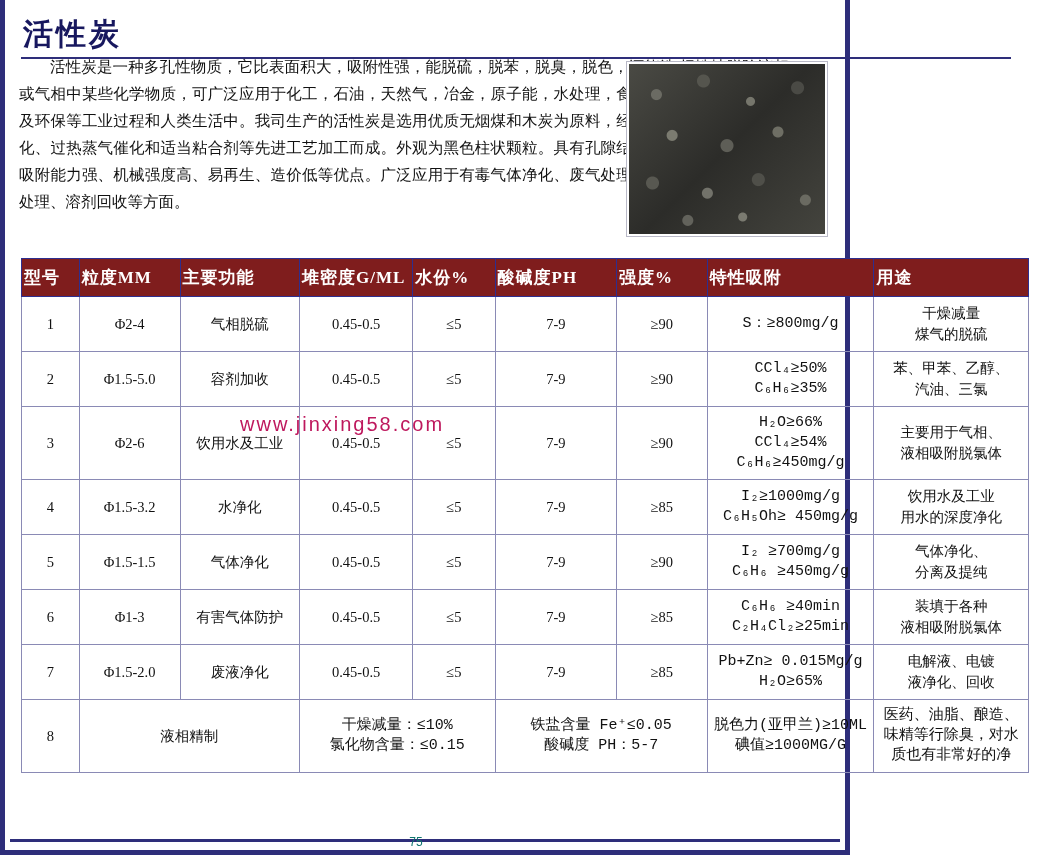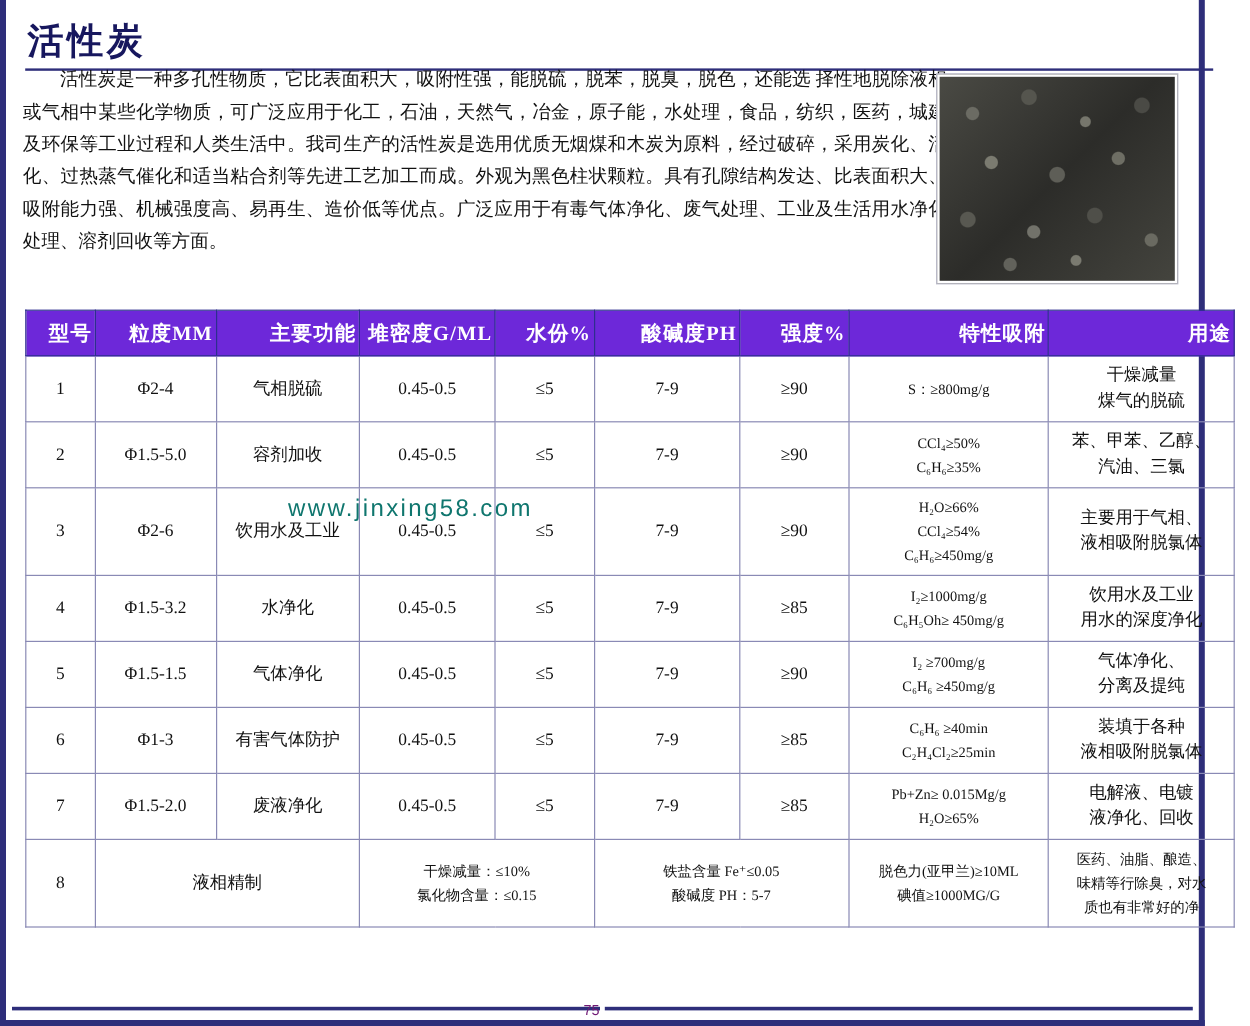--- a/index.html
+++ b/index.html
@@ -9,21 +9,21 @@
   body {
     width: 1042px;
     height: 855px;
     background: #ffffff;
     font-family: "Liberation Serif", "DejaVu Serif", serif;
     position: relative;
     overflow: hidden;
   }
   .page {
     position: relative;
-    width: 1004px;
+    width: 850px;
     height: 855px;
     box-sizing: border-box;
     border-left: 5px solid #2e2e7a;
     border-right: 5px solid #2e2e7a;
     border-bottom: 5px solid #2e2e7a;
     border-top: none;
     background: #ffffff;
   }
   .title {
     position: absolute;
@@ -83,56 +83,57 @@
   table.spec {
     position: absolute;
     left: 16px;
     top: 258px;
     width: 1008px;
     border-collapse: collapse;
     font-family: "Liberation Serif", "DejaVu Serif", serif;
     table-layout: fixed;
   }
   table.spec th {
-    background: #6d28d9;
+    background: #7f1d1d;
     color: #ffffff;
     font-size: 17px;
     font-weight: bold;
     padding: 7px 2px;
     border: 1px solid #2e2e8f;
-    text-align: right;
+    text-align: left;
     letter-spacing: 1px;
   }
   table.spec td {
     border: 1px solid #8a8ab5;
     text-align: center;
     font-size: 14.5px;
     color: #111111;
     padding: 6px 3px;
     line-height: 21px;
   }
   .cell-sub {
-    font-size: 12px;
+    font-size: 15px;
     line-height: 20px;
+    font-family: Liberation Mono, monospace;
   }
   .col-1 { width: 56px; }
   .col-2 { width: 98px; }
   .col-3 { width: 116px; }
   .col-4 { width: 110px; }
   .col-5 { width: 80px; }
   .col-6 { width: 118px; }
   .col-7 { width: 88px; }
   .col-8 { width: 162px; }
   .col-9 { width: 150px; }
   .watermark {
     position: absolute;
     left: 235px;
     top: 413px;
     font-size: 20px;
-    color: #0f766e;
+    color: #be185d;
     letter-spacing: 2px;
     font-family: "Liberation Sans", "DejaVu Sans", sans-serif;
     pointer-events: none;
   }
   .footer-bar {
     position: absolute;
     left: 0;
     bottom: 0;
     width: 100%;
     height: 22px;
@@ -153,21 +154,21 @@
     height: 3px;
     background: #2e2e7a;
   }
   .page-num {
     position: absolute;
     left: 0;
     right: 18px;
     bottom: 1px;
     text-align: center;
     font-size: 12px;
-    color: #701a75;
+    color: #0f766e;
     font-family: "Liberation Sans", "DejaVu Sans", sans-serif;
   }
 </style>
 </head>
 <body>
 
 <div class="page">
 
   <div class="title">活性炭</div>
   <div class="title-rule"></div>

